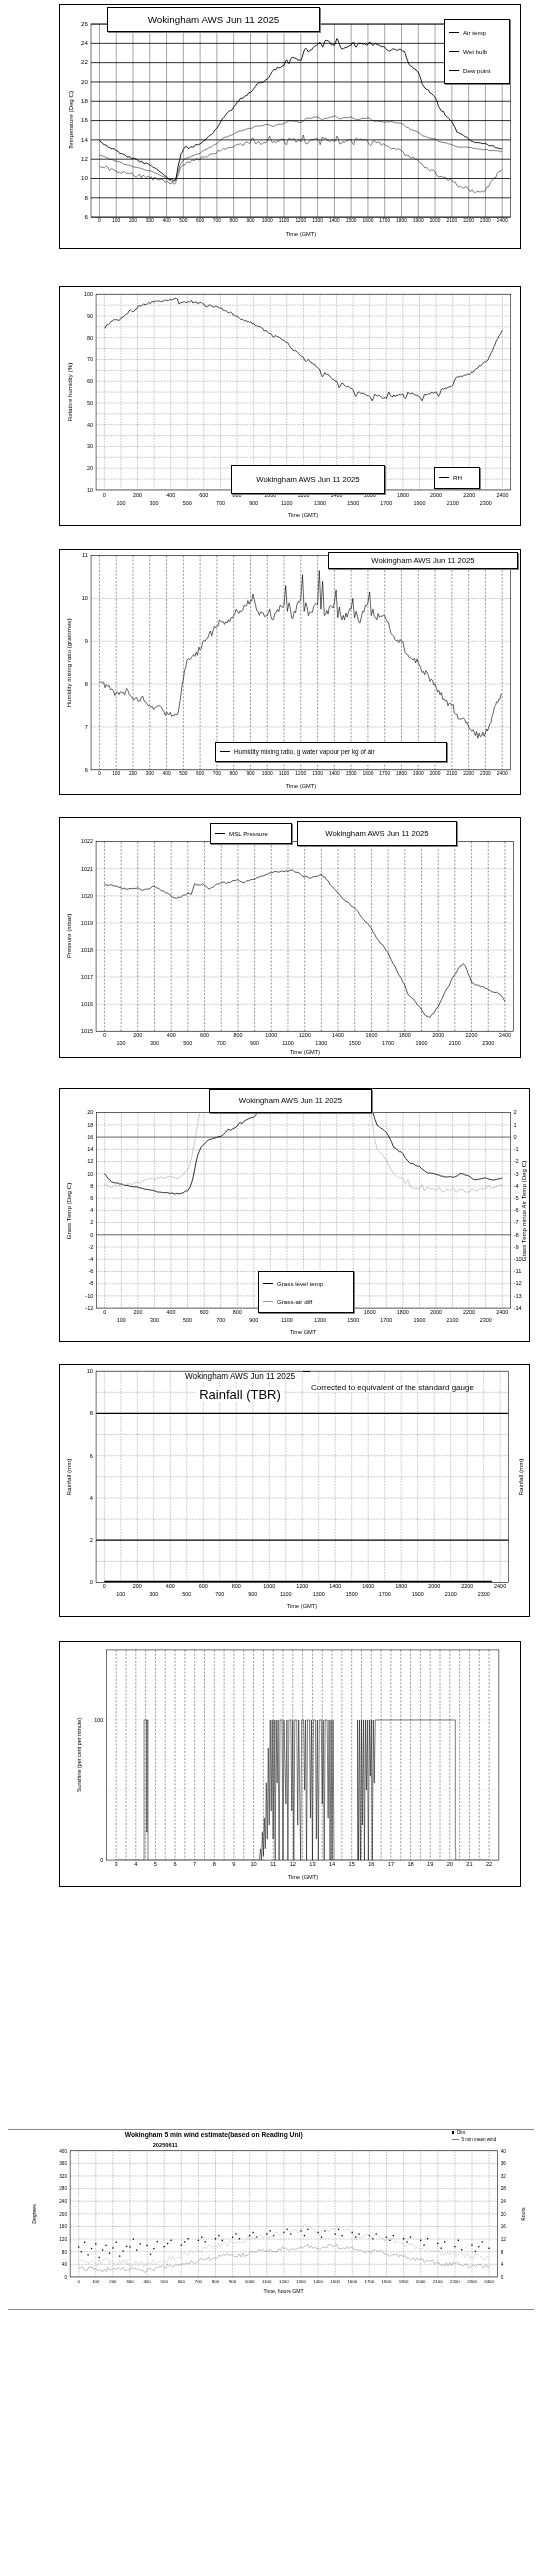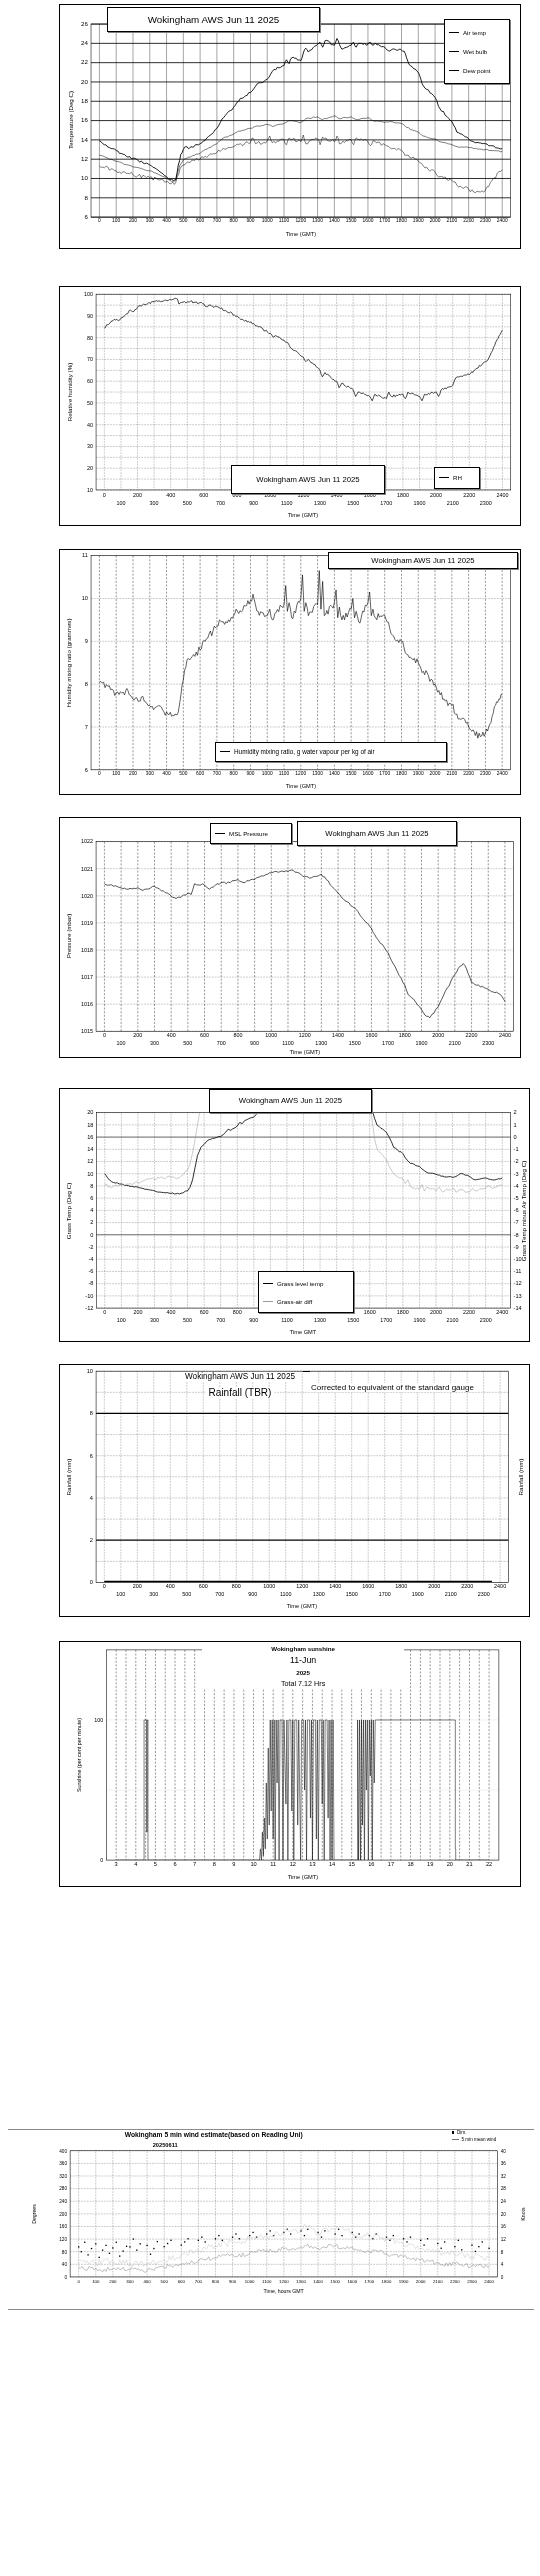--- a/index.html
+++ b/index.html
@@ -605,21 +605,21 @@
       <text x="630" y="448" text-anchor="middle" font-size="10.5" font-family="Liberation Sans, sans-serif" fill="#000">1700</text>
       <text x="662" y="433" text-anchor="middle" font-size="10.5" font-family="Liberation Sans, sans-serif" fill="#000">1800</text>
       <text x="694" y="448" text-anchor="middle" font-size="10.5" font-family="Liberation Sans, sans-serif" fill="#000">1900</text>
       <text x="726" y="433" text-anchor="middle" font-size="10.5" font-family="Liberation Sans, sans-serif" fill="#000">2000</text>
       <text x="758" y="448" text-anchor="middle" font-size="10.5" font-family="Liberation Sans, sans-serif" fill="#000">2100</text>
       <text x="790" y="433" text-anchor="middle" font-size="10.5" font-family="Liberation Sans, sans-serif" fill="#000">2200</text>
       <text x="822" y="448" text-anchor="middle" font-size="10.5" font-family="Liberation Sans, sans-serif" fill="#000">2300</text>
       <text x="854" y="433" text-anchor="middle" font-size="10.5" font-family="Liberation Sans, sans-serif" fill="#000">2400</text>
     </svg>
   <div class="cx wt" style="left:180px;top:7.2px;font-size:8.2px">Wokingham AWS Jun 11 2025</div>
-  <div class="cx wt" style="left:180px;top:21.6px;font-size:10px">Rainfall (TBR)</div>
+  <div class="cx wt" style="left:180px;top:21.6px;font-size:13px">Rainfall (TBR)</div>
   <div class="abs" style="left:243px;top:6.2px;width:7.2px;height:0;border-top:1px solid #000;z-index:3"></div>
   <div class="abs wt" style="left:248px;top:17.5px;font-size:8px">Corrected to equivalent of the standard gauge</div>
   <div class="rot" style="left:8.2px;top:112px;font-size:6.2px">Rainfall (mm)</div>
   <div class="rot" style="left:460px;top:112px;font-size:6.2px">Rainfall (mm)</div>
   <div class="cx" style="left:242px;top:238px;font-size:5.7px">Time (GMT)</div>
 </div>
 
 <div class="chart" id="c7" style="left:59px;top:1641px;width:460px;height:244px">
   <svg class="cv" id="svg6" viewBox="0 0 893 473" width="460" height="244">
       <defs>
@@ -689,26 +689,20 @@
       <text x="528.15" y="435" text-anchor="middle" font-size="11" font-family="Liberation Sans, sans-serif" fill="#000">14</text>
       <text x="566.25" y="435" text-anchor="middle" font-size="11" font-family="Liberation Sans, sans-serif" fill="#000">15</text>
       <text x="604.35" y="435" text-anchor="middle" font-size="11" font-family="Liberation Sans, sans-serif" fill="#000">16</text>
       <text x="642.4499999999999" y="435" text-anchor="middle" font-size="11" font-family="Liberation Sans, sans-serif" fill="#000">17</text>
       <text x="680.5500000000001" y="435" text-anchor="middle" font-size="11" font-family="Liberation Sans, sans-serif" fill="#000">18</text>
       <text x="718.65" y="435" text-anchor="middle" font-size="11" font-family="Liberation Sans, sans-serif" fill="#000">19</text>
       <text x="756.75" y="435" text-anchor="middle" font-size="11" font-family="Liberation Sans, sans-serif" fill="#000">20</text>
       <text x="794.85" y="435" text-anchor="middle" font-size="11" font-family="Liberation Sans, sans-serif" fill="#000">21</text>
       <text x="832.9499999999999" y="435" text-anchor="middle" font-size="11" font-family="Liberation Sans, sans-serif" fill="#000">22</text>
     </svg>
-  <div class="abs wt" style="left:142px;top:1px;width:196px;text-align:center;z-index:3">
-    <div style="font-size:6.2px;font-weight:bold;margin-top:2.1px">Wokingham sunshine</div>
-    <div style="font-size:8.8px;margin-top:3.1px">11-Jun</div>
-    <div style="font-size:6.2px;font-weight:bold;margin-top:4.1px">2025</div>
-    <div style="font-size:7.2px;margin-top:3.1px">Total 7.12 Hrs</div>
-  </div>
   <div class="rot" style="left:19px;top:113px;font-size:5.4px">Sunshine (per cent per minute)</div>
   <div class="cx" style="left:243px;top:232px;font-size:5.7px">Time (GMT)</div>
 </div>
 
 <div class="chart noborder" id="c8" style="left:7.7px;top:2125px;width:526px;height:188px">
   <div class="hrline" style="top:3.6px"></div>
   <div class="hrline" style="top:184px"></div>
   <svg class="cv" id="svg7" viewBox="0 0 1020 365" width="526" height="188">
       <defs>
         <clipPath id="clip7">

